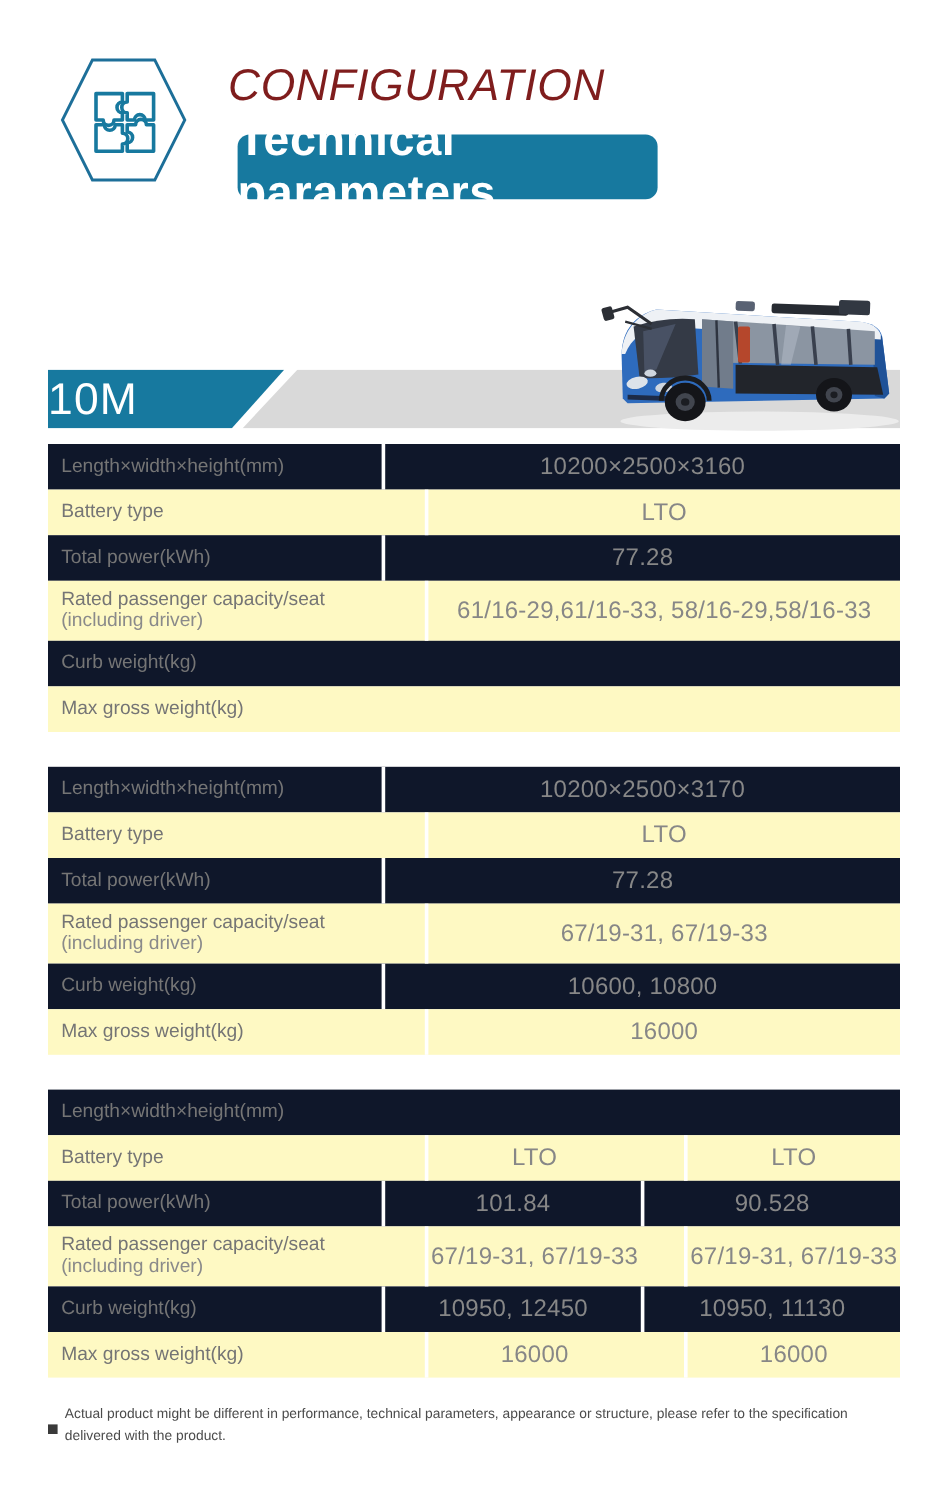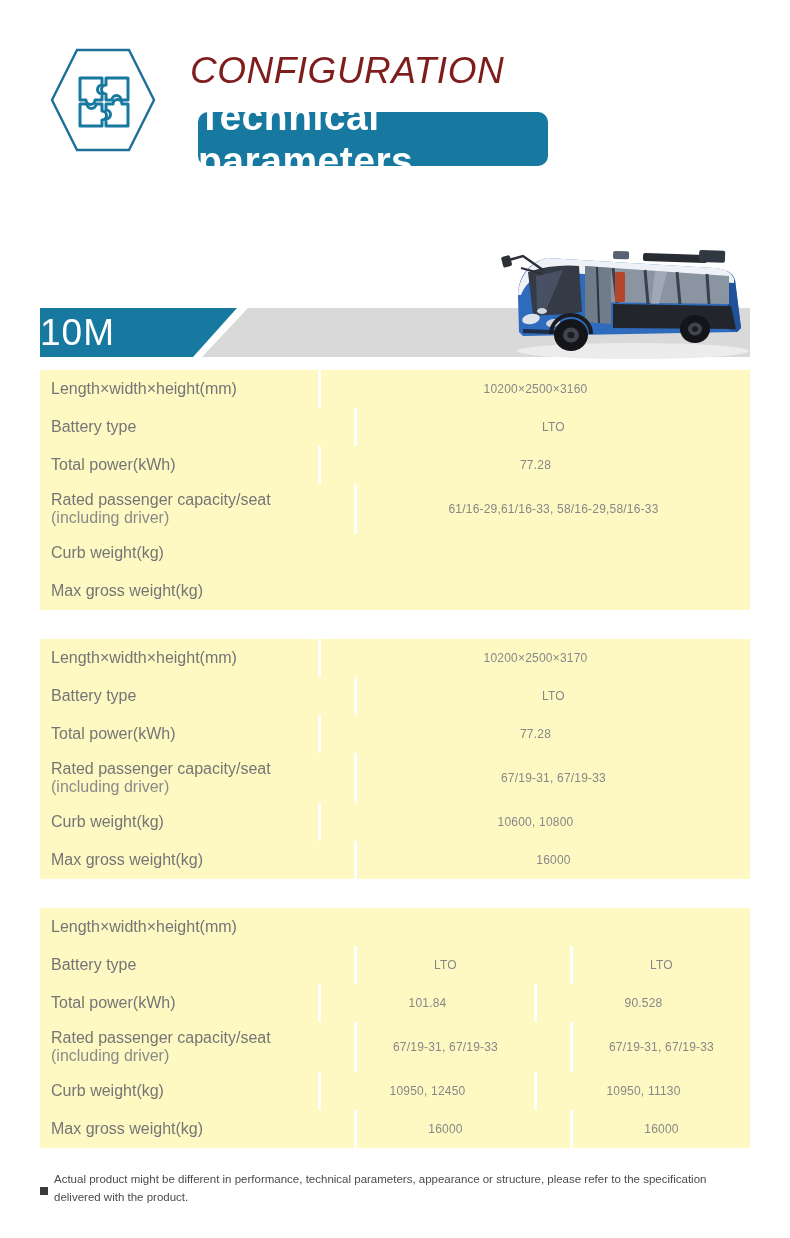--- a/index.html
+++ b/index.html
@@ -35,33 +35,33 @@
   .band-blue .model-label{
     color:#ffffff;font-size:37px;font-weight:400;letter-spacing:1px;
   }
   
   .bus{position:absolute;left:495px;top:216px;width:272px;height:148px;z-index:2;}
   
   .tables{position:absolute;left:40px;top:370px;width:710px;}
   .spec-table + .spec-table{margin-top:29px;}
   .row{display:flex;align-items:stretch;min-height:38px;}
   .row.tall{min-height:50px;}
-  .row.dark{background:#fef9c3;}
+  .row.dark{background:#0f172a;}
   .row.light{background:#fef9c3;gap:36px;}
   .cell-l{
     width:278px;box-sizing:border-box;padding-left:11px;
     display:flex;flex-direction:column;justify-content:center;
   }
   .cell-v{
     flex:1;border-left:3px solid #ffffff;
     display:flex;align-items:center;justify-content:center;text-align:center;
   }
   .lbl{font-size:16px;color:#757575;line-height:1.12;}
   .sub{font-size:16px;color:#8a8a8a;line-height:1.1;}
-  .val{font-size:12px;color:#878787;letter-spacing:0.2px;}
+  .val{font-size:20px;color:#878787;letter-spacing:0.2px;}
   
   .footnote{
     position:absolute;left:40px;top:1170px;width:700px;
     display:flex;align-items:center;
     font-size:11.5px;color:#4b4b4b;line-height:1.6;
   }
   .footnote .marker{
     flex:0 0 8px;width:8px;height:8px;background:#3a3a3a;margin:5px 6px 0 0;
   }
   .footnote .note-text{flex:1;}

